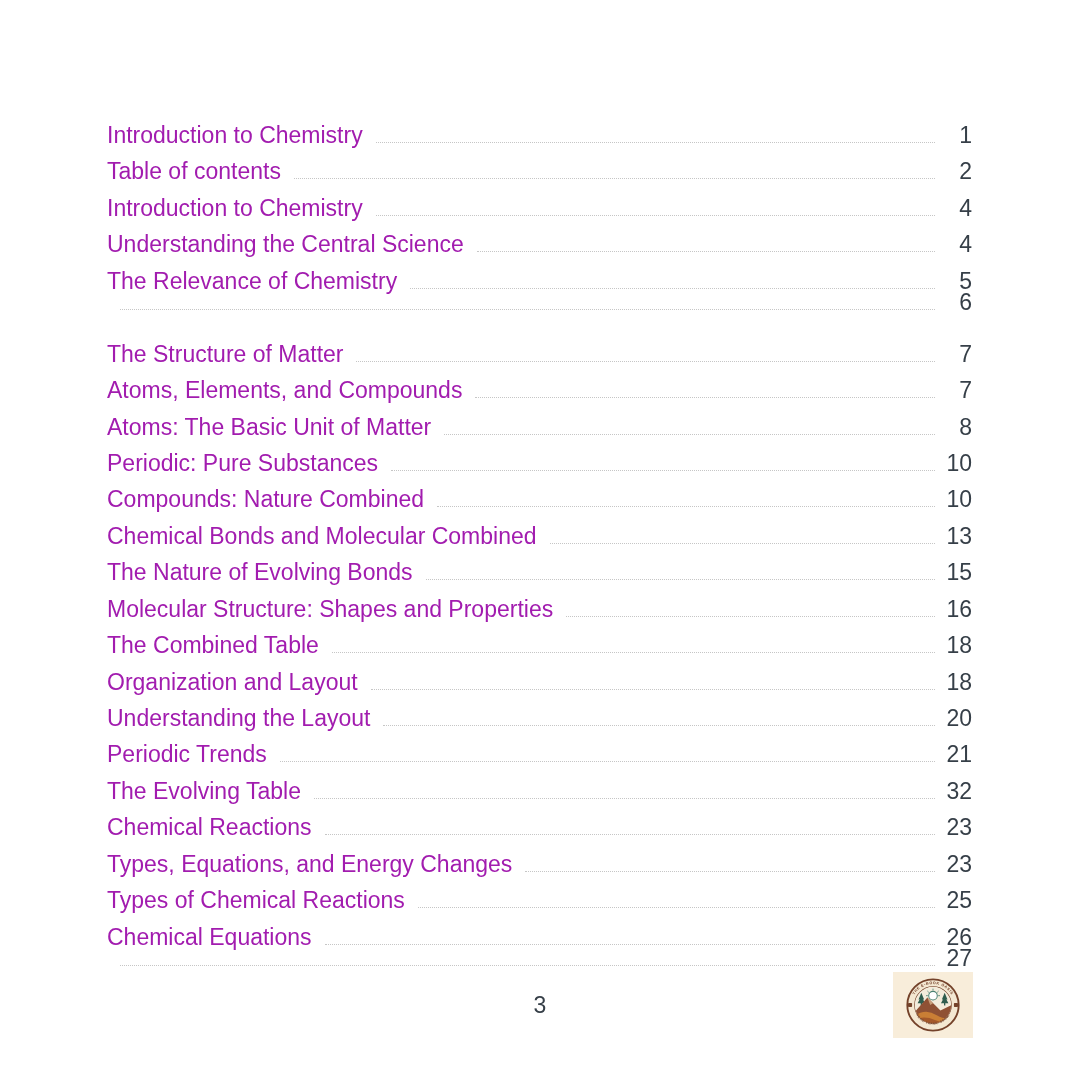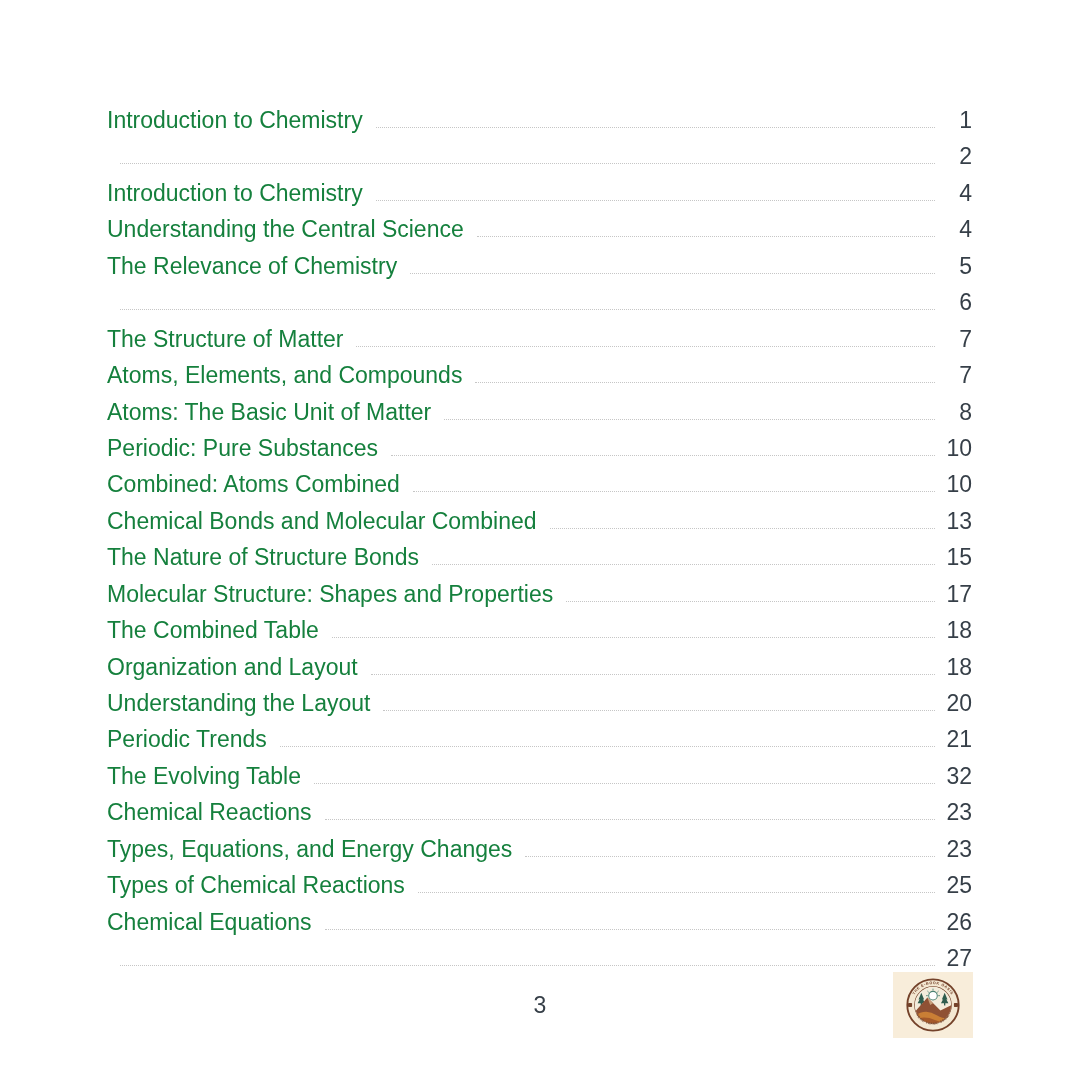--- a/index.html
+++ b/index.html
@@ -25,21 +25,22 @@
   .toc-row {
     display: flex;
     align-items: baseline;
     height: 36.45px;
     font-size: 23px;
     line-height: 36.45px;
     white-space: nowrap;
   }
   .toc-title {
     flex: 0 0 auto;
-    color: #15803d;
+    color: #a21caf;
+    margin-top: 15px;
   }
   .toc-leader {
     flex: 1 1 auto;
     height: 5px;
     border-bottom: 1px dotted #c6c6c6;
     margin: 0 9px 0 13px;
   }
   .toc-page {
     flex: 0 0 auto;
     min-width: 28px;
@@ -77,20 +78,21 @@
 <div class="page">
 
   <div class="toc">
     <div class="toc-row">
       <span class="toc-title">Introduction to Chemistry</span>
       <span class="toc-leader"></span>
       <span class="toc-page">1</span>
     </div>
 
     <div class="toc-row">
+      <span class="toc-title">Table of contents</span>
       <span class="toc-leader"></span>
       <span class="toc-page">2</span>
     </div>
 
     <div class="toc-row">
       <span class="toc-title">Introduction to Chemistry</span>
       <span class="toc-leader"></span>
       <span class="toc-page">4</span>
     </div>
 
@@ -129,41 +131,41 @@
       <span class="toc-page">8</span>
     </div>
 
     <div class="toc-row">
       <span class="toc-title">Periodic: Pure Substances</span>
       <span class="toc-leader"></span>
       <span class="toc-page">10</span>
     </div>
 
     <div class="toc-row">
-      <span class="toc-title">Combined: Atoms Combined</span>
+      <span class="toc-title">Compounds: Nature Combined</span>
       <span class="toc-leader"></span>
       <span class="toc-page">10</span>
     </div>
 
     <div class="toc-row">
       <span class="toc-title">Chemical Bonds and Molecular Combined</span>
       <span class="toc-leader"></span>
       <span class="toc-page">13</span>
     </div>
 
     <div class="toc-row">
-      <span class="toc-title">The Nature of Structure Bonds</span>
+      <span class="toc-title">The Nature of Evolving Bonds</span>
       <span class="toc-leader"></span>
       <span class="toc-page">15</span>
     </div>
 
     <div class="toc-row">
       <span class="toc-title">Molecular Structure: Shapes and Properties</span>
       <span class="toc-leader"></span>
-      <span class="toc-page">17</span>
+      <span class="toc-page">16</span>
     </div>
 
     <div class="toc-row">
       <span class="toc-title">The Combined Table</span>
       <span class="toc-leader"></span>
       <span class="toc-page">18</span>
     </div>
 
     <div class="toc-row">
       <span class="toc-title">Organization and Layout</span>

